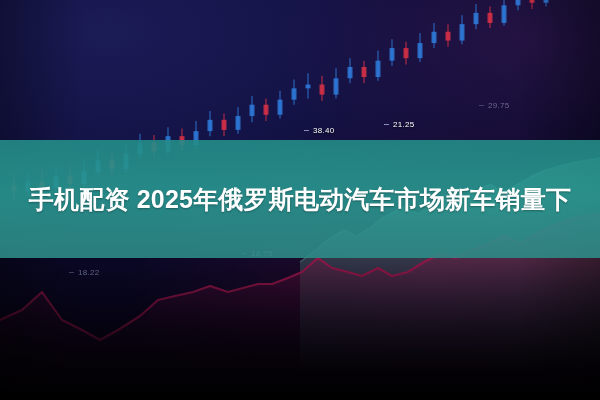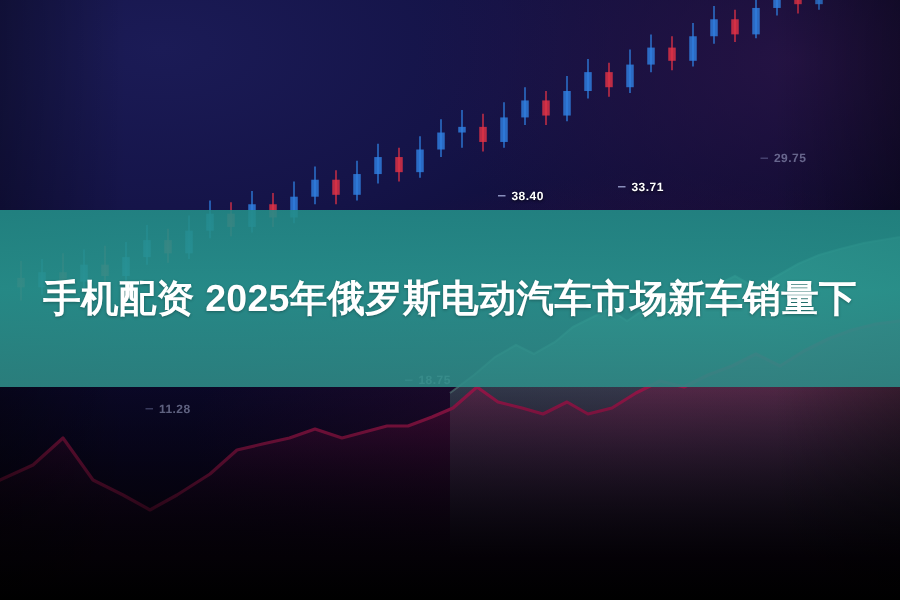--- a/index.html
+++ b/index.html
@@ -71,25 +71,24 @@
     text-shadow: 0 1px 2px rgba(0,0,0,.30);
   }
   .title-line.line1 { width: 100%; }
   .title-line.line2 { }
 
   
   .tag {
     position: absolute;
     color: #ffffff;
     font-size: 8px;
-    font-weight: bold;
+    font-weight: normal;
     letter-spacing: .3px;
     white-space: nowrap;
     text-shadow: 0 1px 2px rgba(0,0,0,.75);
-    margin-left: 28px;
   }
   .tag::before {
     content: "";
     position: absolute;
     left: -9px;
     top: 50%;
     width: 5px; height: 1px;
     margin-top: -0.5px;
     background: rgba(200,210,255,.65);
   }
@@ -212,25 +211,25 @@
     <g id="magenta-area-group">
         <path d="M0 320 L22 310 L42 292 L62 320 L82 330 L100 340 L118 330 L140 316 L158 300 L175 296 L193 292 L210 286 L228 292 L243 288 L258 284 L272 284 L288 278 L302 272 L318 258 L332 268 L348 272 L362 276 L378 268 L392 276 L408 272 L424 262 L440 254 L456 258 L472 250 L488 244 L504 236 L520 244 L536 234 L552 226 L568 220 L584 216 L600 214 L 600 400 L 0 400 Z" fill="url(#gradMagenta)"></path>
         <path d="M0 320 L22 310 L42 292 L62 320 L82 330 L100 340 L118 330 L140 316 L158 300 L175 296 L193 292 L210 286 L228 292 L243 288 L258 284 L272 284 L288 278 L302 272 L318 258 L332 268 L348 272 L362 276 L378 268 L392 276 L408 272 L424 262 L440 254 L456 258 L472 250 L488 244 L504 236 L520 244 L536 234 L552 226 L568 220 L584 216 L600 214" fill="none" stroke="#d81e62" stroke-width="2.1" stroke-linejoin="round" stroke-linecap="round" opacity="0.95"></path>
       </g>
   </svg>
 
   <div class="layer" id="bg-bottom-fade"></div>
   <div class="layer" id="bg-vignette"></div>
 
   <div id="tags-group">
-      <div class="tag dim" style="left: 78px; top: 268px;">11.28</div>
+      <div class="tag dim" style="left: 78px; top: 268px;">18.22</div>
       <div class="tag under" style="left: 167px; top: 192px;">18.07</div>
       <div class="tag under" style="left: 251px; top: 249px;">18.75</div>
       <div class="tag" style="left: 313px; top: 126px;">38.40</div>
-      <div class="tag" style="left: 393px; top: 120px;">33.71</div>
+      <div class="tag" style="left: 393px; top: 120px;">21.25</div>
       <div class="tag dim" style="left: 488px; top: 101px;">29.75</div>
     </div>
 
   <div id="title-band"></div>
   <div id="title-text">
     <div class="title-line line1">手机配资 2025年俄罗斯电动汽车市场新车销量下</div>
   </div>
 
 </div>
 

